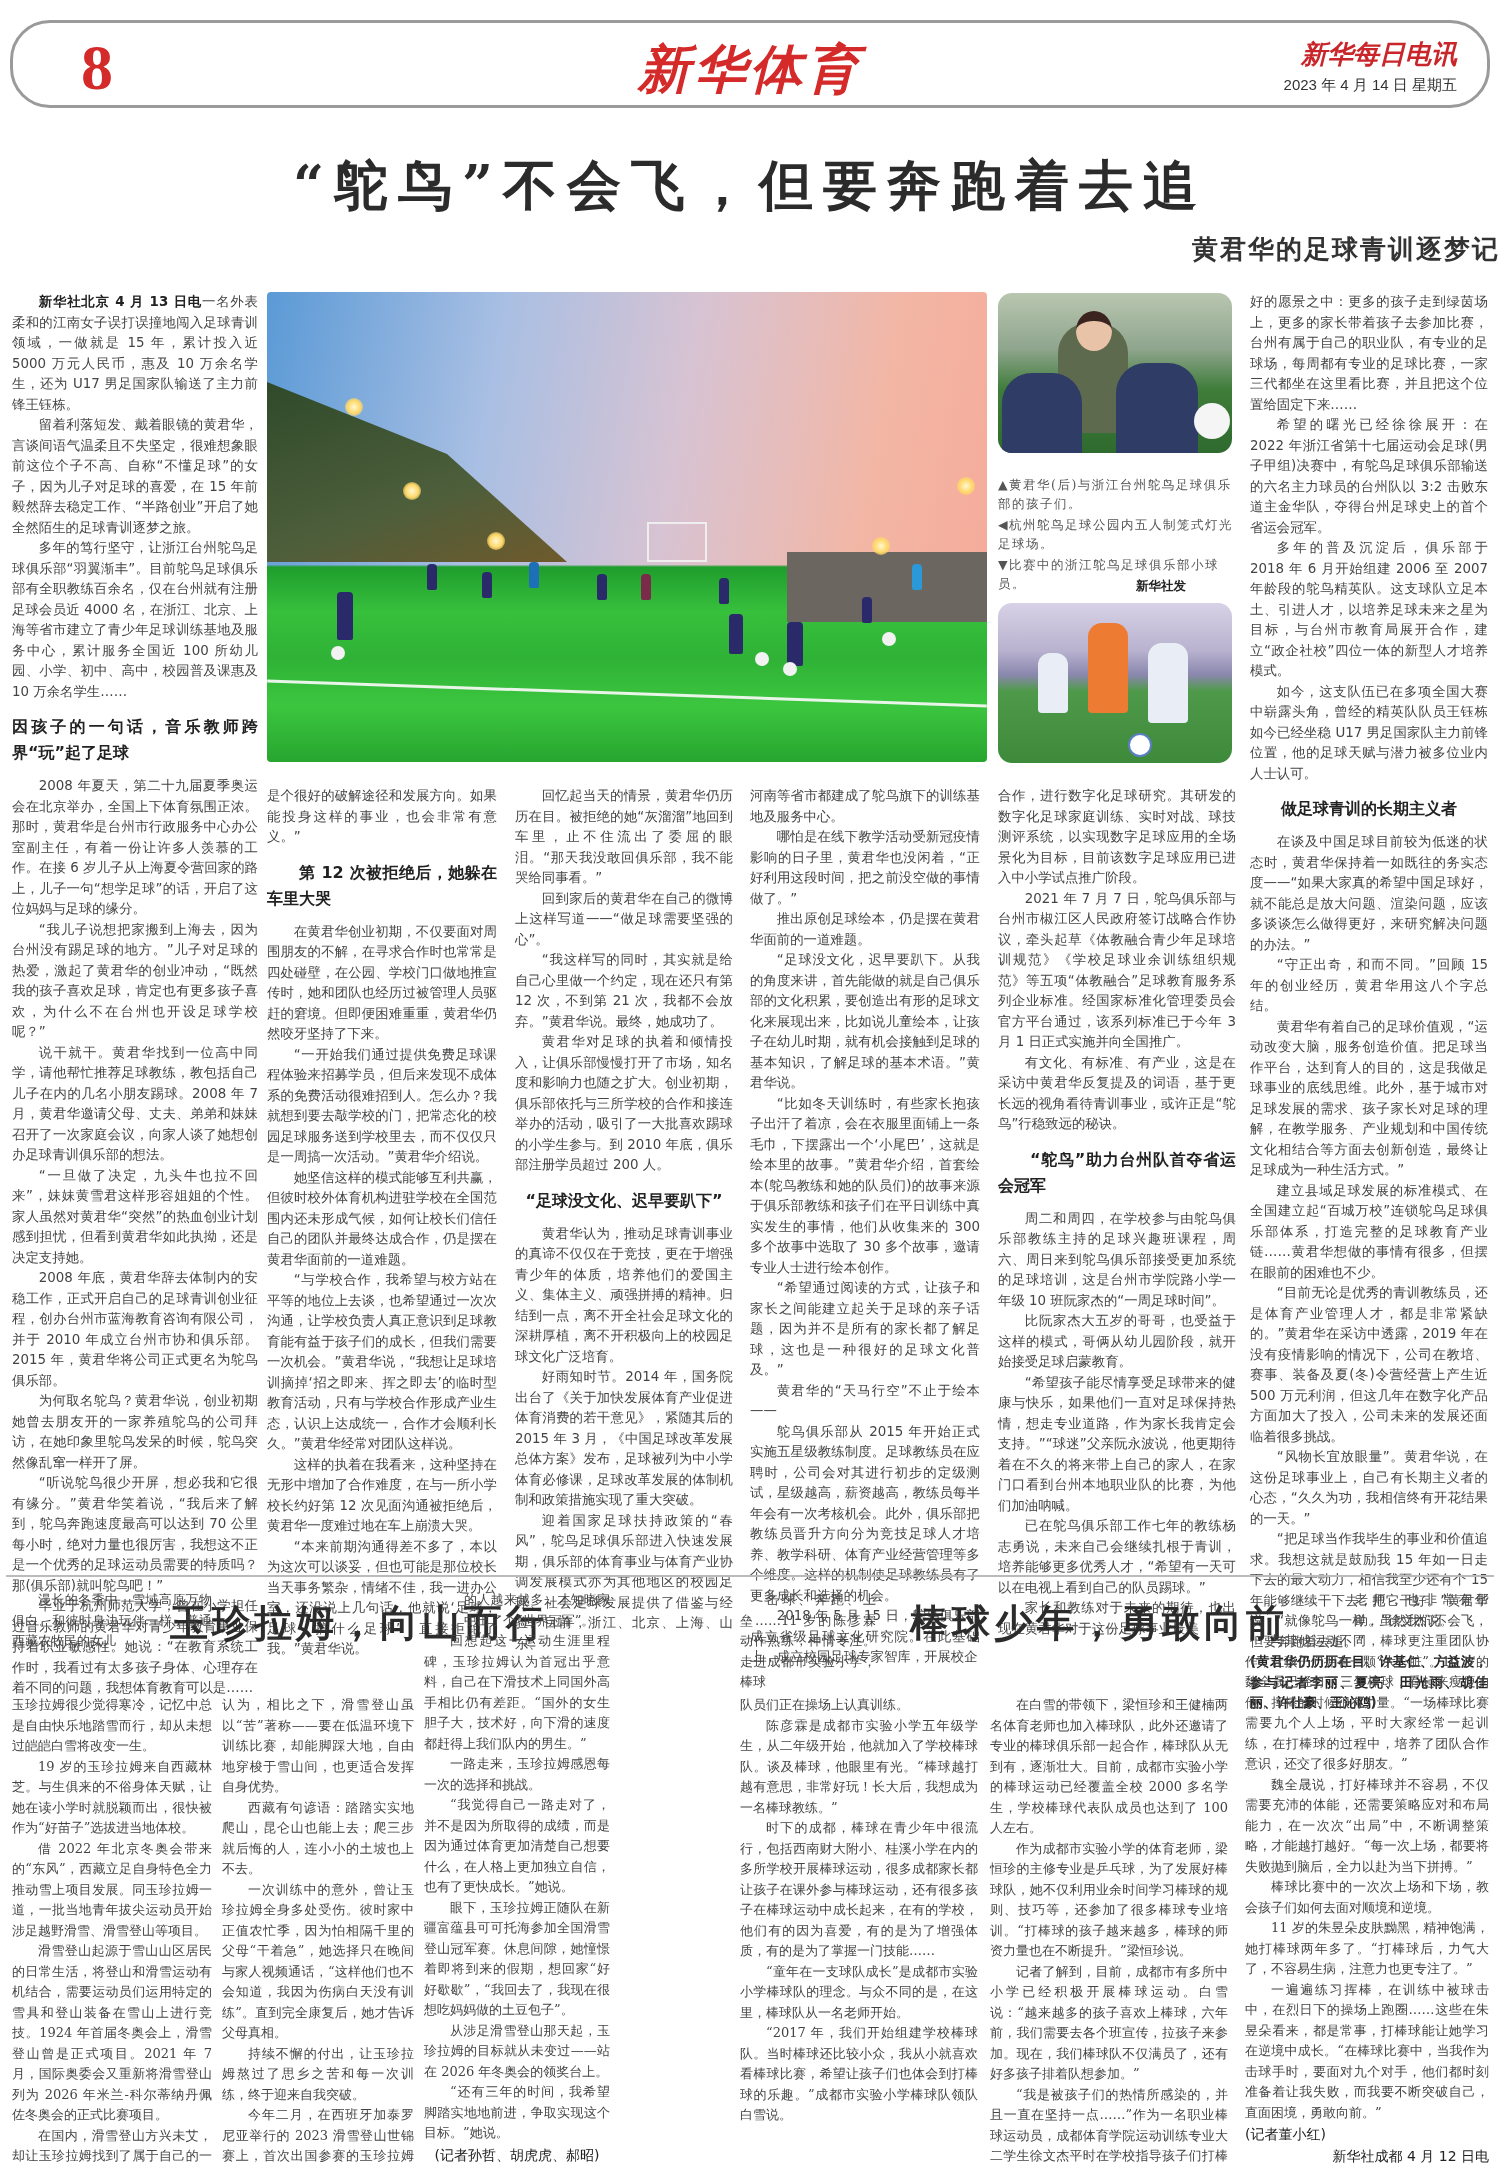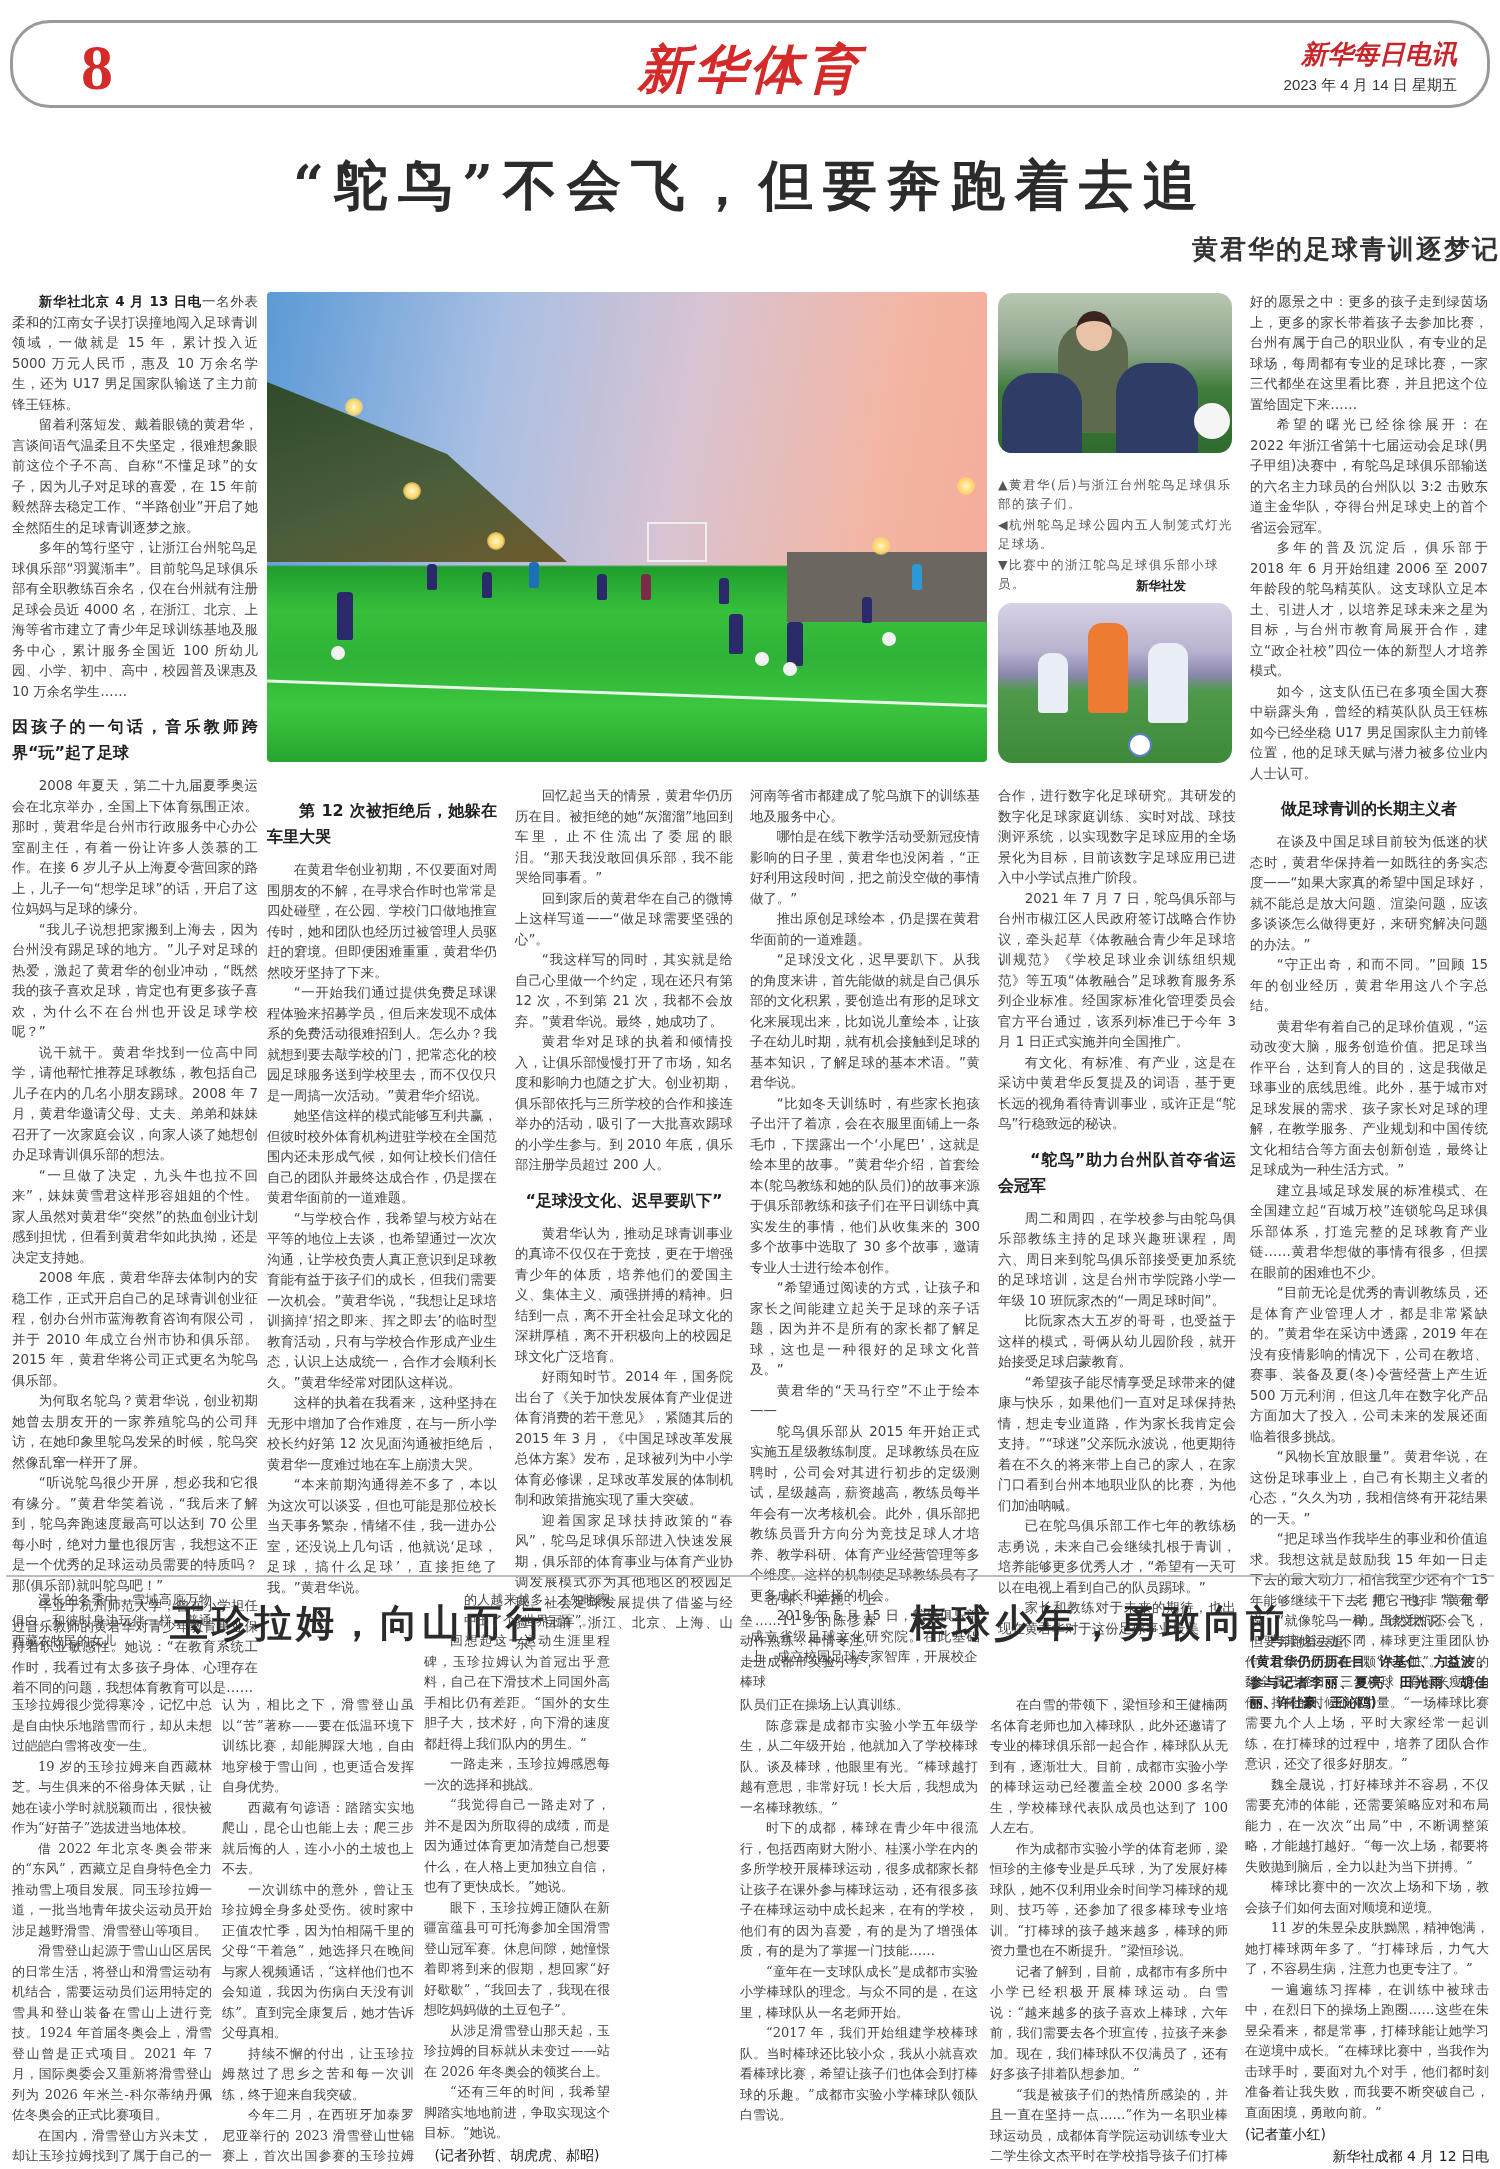--- a/index.html
+++ b/index.html
@@ -118,20 +118,21 @@
   <div class="kid" style="left:595px; top:305px;"></div>
   <div class="kid" style="left:645px; top:272px; background:#2b98d8;"></div>
   <div class="ball" style="left:64px; top:354px;"></div>
   <div class="ball" style="left:488px; top:360px;"></div>
   <div class="ball" style="left:516px; top:370px;"></div>
   <div class="ball" style="left:615px; top:340px;"></div>
   <div class="line"></div>
 </figure>
 
 <article class="col" style="left:267px; top:786px; width:230px;">
+  <p style="text-indent:0">是个很好的破解途径和发展方向。如果能投身这样的事业，也会非常有意义。”</p>
   <div class="sub-h" style="text-indent:2em">第 12 次被拒绝后，她躲在车里大哭</div>
   <p>在黄君华创业初期，不仅要面对周围朋友的不解，在寻求合作时也常常是四处碰壁，在公园、学校门口做地推宣传时，她和团队也经历过被管理人员驱赶的窘境。但即便困难重重，黄君华仍然咬牙坚持了下来。</p>
   <p>“一开始我们通过提供免费足球课程体验来招募学员，但后来发现不成体系的免费活动很难招到人。怎么办？我就想到要去敲学校的门，把常态化的校园足球服务送到学校里去，而不仅仅只是一周搞一次活动。”黄君华介绍说。</p>
   <p>她坚信这样的模式能够互利共赢，但彼时校外体育机构进驻学校在全国范围内还未形成气候，如何让校长们信任自己的团队并最终达成合作，仍是摆在黄君华面前的一道难题。</p>
   <p>“与学校合作，我希望与校方站在平等的地位上去谈，也希望通过一次次沟通，让学校负责人真正意识到足球教育能有益于孩子们的成长，但我们需要一次机会。”黄君华说，“我想让足球培训摘掉‘招之即来、挥之即去’的临时型教育活动，只有与学校合作形成产业生态，认识上达成统一，合作才会顺利长久。”黄君华经常对团队这样说。</p>
   <p>这样的执着在我看来，这种坚持在无形中增加了合作难度，在与一所小学校长约好第 12 次见面沟通被拒绝后，黄君华一度难过地在车上崩溃大哭。</p>
   <p>“本来前期沟通得差不多了，本以为这次可以谈妥，但也可能是那位校长当天事务繁杂，情绪不佳，我一进办公室，还没说上几句话，他就说‘足球，足球，搞什么足球’，直接拒绝了我。”黄君华说。</p>
 </article>
 
 <article class="col" style="left:515px; top:786px; width:218px;">

